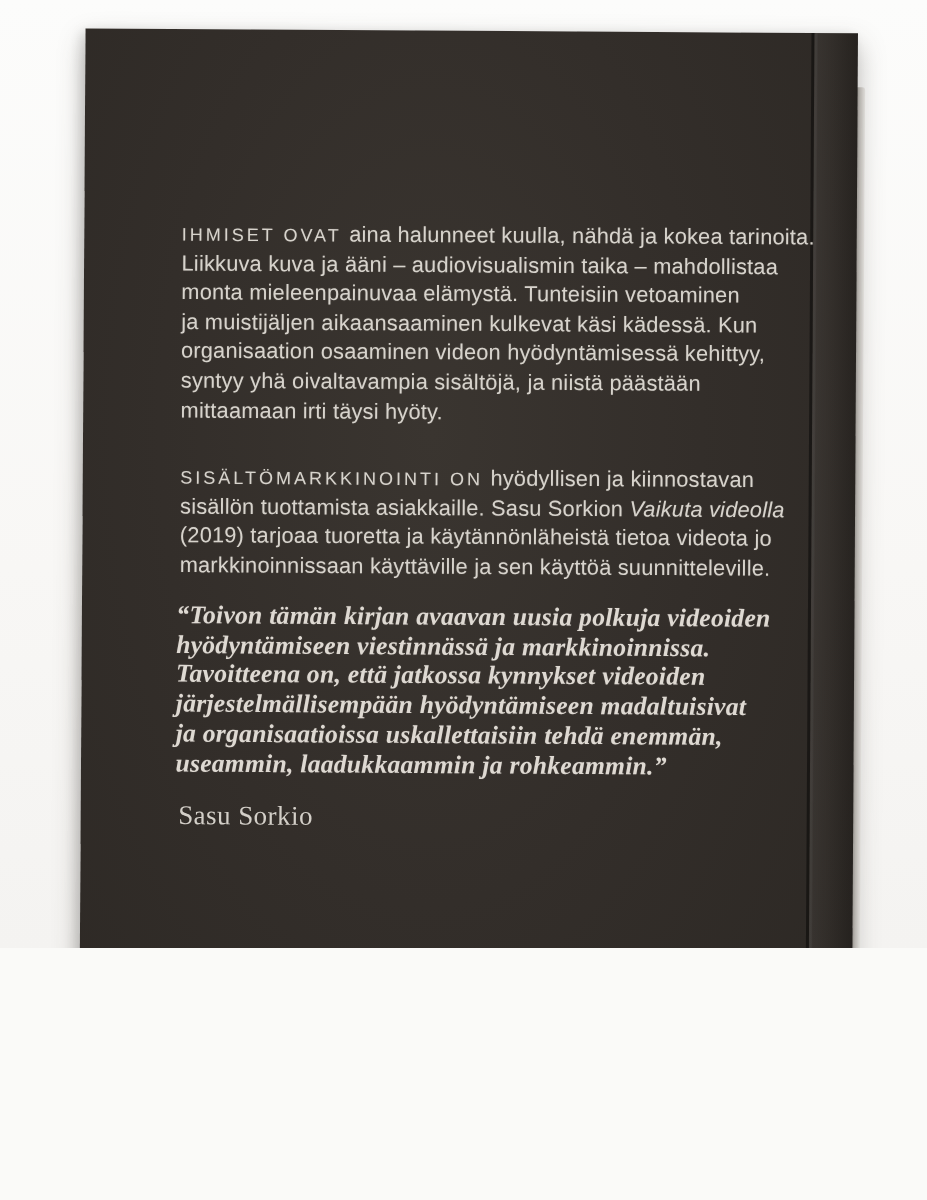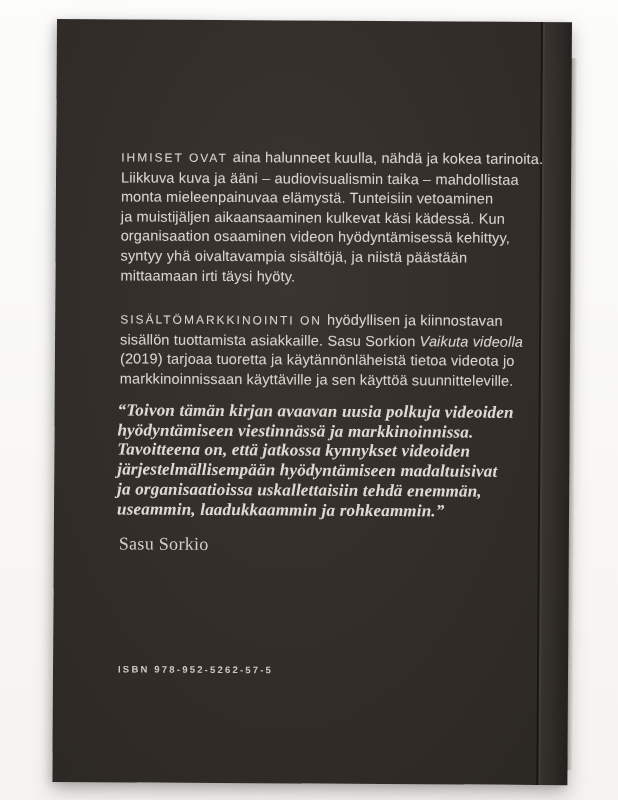--- a/index.html
+++ b/index.html
@@ -6,21 +6,21 @@
     margin: 0;
     padding: 0;
     width: 618px;
     height: 800px;
     background: #fafaf8;
     font-family: "Liberation Sans", sans-serif;
   }
   .photo {
     position: relative;
     width: 618px;
-    height: 800px;
+    height: 632px;
     background: linear-gradient(180deg, #fcfcfb 0%, #f8f7f5 60%, #f4f3f1 100%);
     overflow: hidden;
   }
   .book {
     position: absolute;
     left: 57px;
     top: 19px;
     width: 521px;
     height: 763px;
     transform: rotate(0.35deg);

